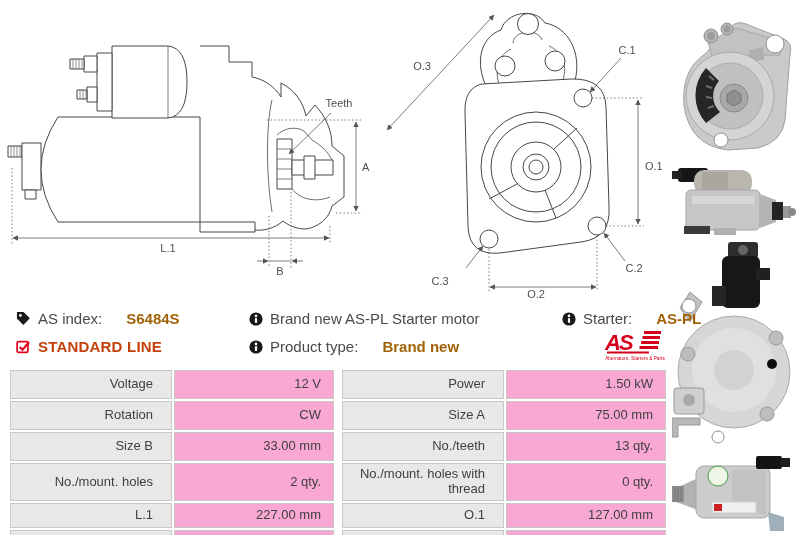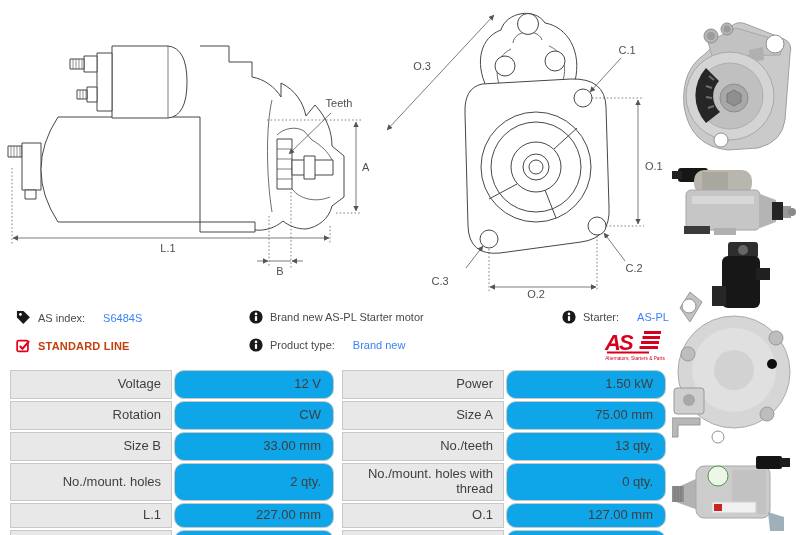--- a/index.html
+++ b/index.html
@@ -2,31 +2,31 @@
 <html><head>
 <meta charset="utf-8">
 <style>
   html,body{margin:0;padding:0;background:#fff;}
   .page{position:relative;width:800px;height:535px;background:#fff;overflow:hidden;
         font-family:"Liberation Sans",sans-serif;}
   svg text{font-family:"Liberation Sans",sans-serif;}
   .dim-label{fill:#4f4f4f;font-size:11px;}
   
   .info-line{position:absolute;display:flex;align-items:center;gap:7px;
-             font-size:11px;color:#4a4a4a;white-space:nowrap;}
-  .info-line .b{font-weight:400;color:#3b82f6;margin-left:11px;}
+             font-size:15px;color:#4a4a4a;white-space:nowrap;}
+  .info-line .b{font-weight:700;color:#a16207;margin-left:17px;}
   .red-bold{color:#c2410c;font-weight:700;letter-spacing:.2px;}
   .ico{flex:0 0 auto;display:block;}
   
   .spec{position:absolute;top:368px;border-collapse:separate;border-spacing:2px;
         table-layout:fixed;font-size:13px;color:#3f3f3f;}
   .spec td{border:1px solid #c8c8c8;text-align:right;vertical-align:middle;
            padding:1px 12px 1px 4px;line-height:1.15;}
-  .spec td.lab{background:#e8e8e8;padding-right:10px;}
-  .spec td.val{background:#0ea5e9;border-radius:10px;}
+  .spec td.lab{background:#e8e8e8;padding-right:18px;}
+  .spec td.val{background:#f9a8d4;}
   .spec tr:nth-child(1) td{height:25px;}
   .spec tr:nth-child(2) td{height:25px;}
   .spec tr:nth-child(3) td{height:25px;}
   .spec tr:nth-child(4) td{height:34px;}
   .spec tr:nth-child(5) td{height:21px;}
   .spec tr:nth-child(6) td{height:22px;}
   #spec-left{left:8px;width:328px;}
   #spec-right{left:340px;width:328px;}
   .photos{position:absolute;left:672px;top:0;width:128px;height:535px;}
   .photos svg{position:absolute;left:0;}

